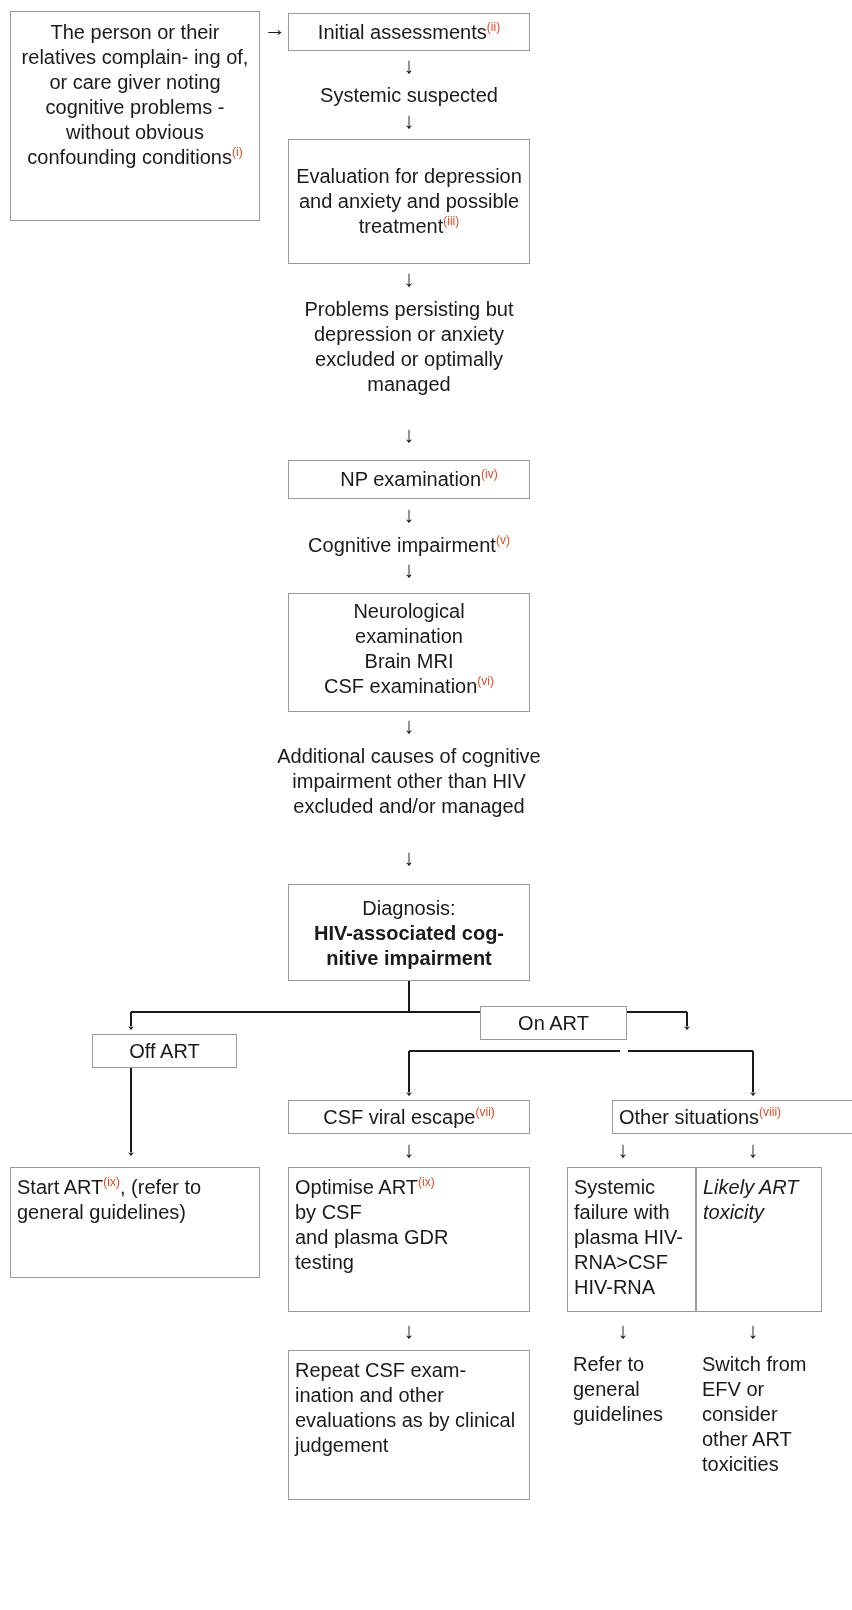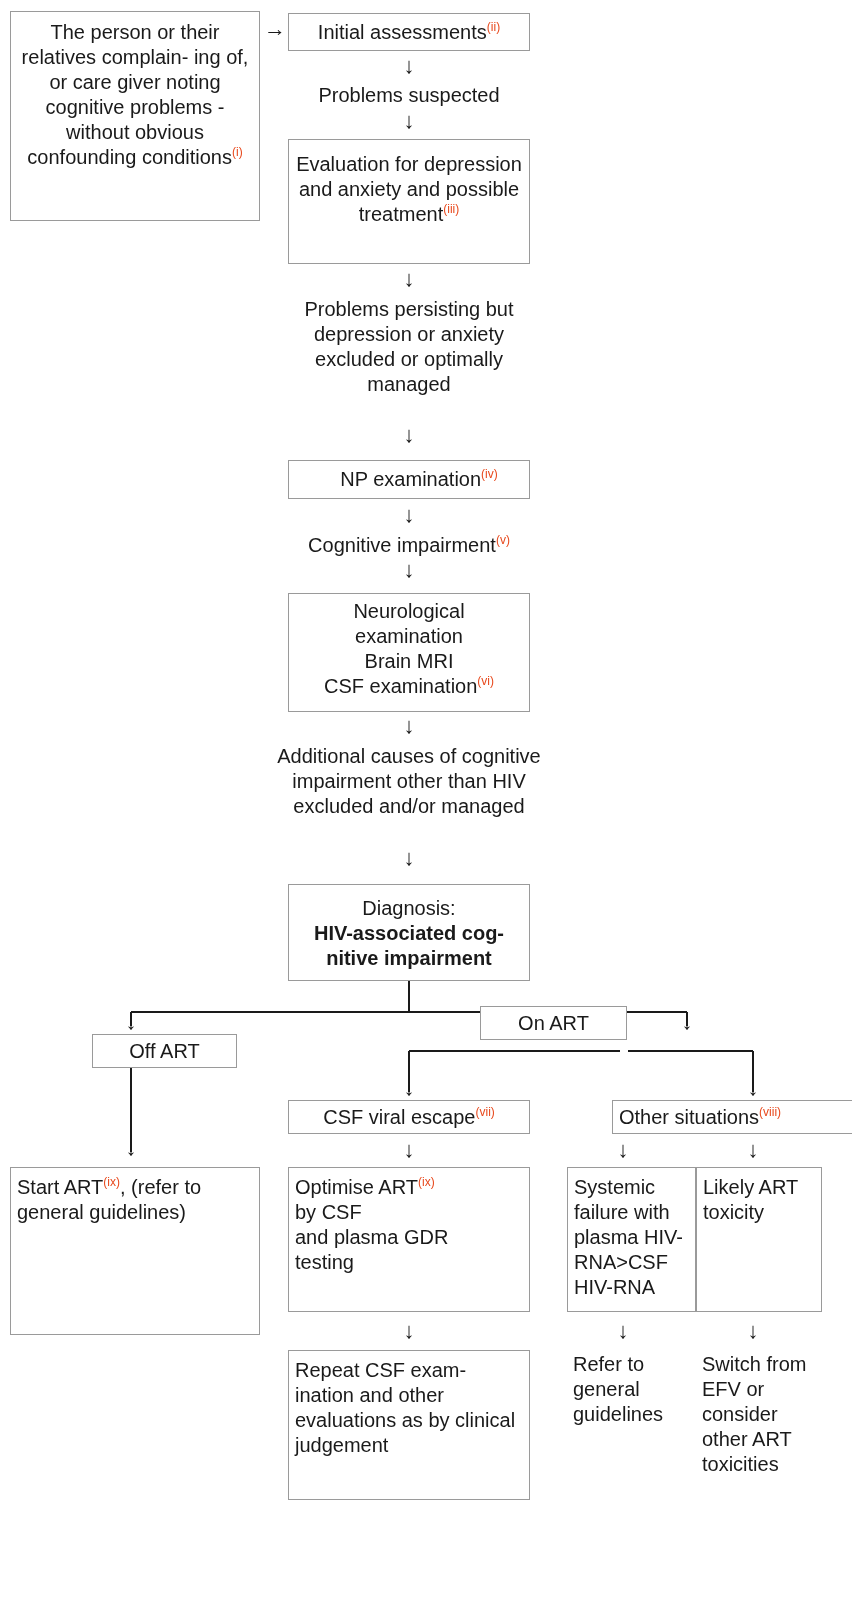--- a/index.html
+++ b/index.html
@@ -79,26 +79,26 @@
 
   <div class="arrow" style="left:262px; top:18px; width:26px;"><span>→</span></div>
 
   <div class="box center vcenter" style="left:288px; top:13px; width:242px; height:38px;">
     <div class="inner"><span>Initial assessments</span><sup class="rn">(ii)</sup></div>
   </div>
 
   <div class="arrow" style="left:288px; top:55px; width:242px;"><span>↓</span></div>
 
   <div class="plain center" style="left:288px; top:83px; width:242px;">
-    <span>Problems suspected</span>
+    <span>Systemic suspected</span>
   </div>
 
   <div class="arrow" style="left:288px; top:110px; width:242px;"><span>↓</span></div>
 
-  <div class="box center" style="left:288px; top:139px; width:242px; height:125px; padding-top:12px;">
+  <div class="box center" style="left:288px; top:139px; width:242px; height:125px; padding-top:24px;">
     <div class="inner"><span>Evaluation for depression and anxiety and possible treatment</span><sup class="rn">(iii)</sup></div>
   </div>
 
   <div class="arrow" style="left:288px; top:268px; width:242px;"><span>↓</span></div>
 
   <div class="plain center" style="left:274px; top:297px; width:270px;">
     <span>Problems persisting but depression or anxiety excluded or optimally managed</span>
   </div>
 
   <div class="arrow" style="left:288px; top:424px; width:242px;"><span>↓</span></div>
@@ -177,36 +177,36 @@
 
   <div class="box left vcenter" style="left:580px; top:1100px; width:262px; height:34px;margin-left:32px;">
     <div class="inner"><span>Other situations</span><sup class="rn">(viii)</sup></div>
   </div>
 
   <div class="arrow" style="left:389px; top:1139px; width:40px;"><span>↓</span></div>
 
   <div class="arrow" style="left:603px; top:1139px; width:40px;"><span>↓</span></div>
   <div class="arrow" style="left:733px; top:1139px; width:40px;"><span>↓</span></div>
 
-  <div class="box left" style="left:10px; top:1167px; width:250px; height:168px; padding-top:7px;">
+  <div class="box left" style="left:10px; top:1167px; width:250px; height:111px; padding-top:7px;">
     <div class="inner"><span>Start ART</span><sup class="rn">(ix)</sup><span>, (refer to general guidelines)</span></div>
   </div>
 
   <div class="box left" style="left:288px; top:1167px; width:242px; height:145px; padding-top:7px;">
     <div class="inner"><span>Optimise ART</span><sup class="rn">(ix)</sup></div>
     <div class="inner">by CSF</div>
     <div class="inner">and plasma GDR</div>
     <div class="inner">testing</div>
   </div>
 
   <div class="box left" style="left:567px; top:1167px; width:129px; height:145px; padding-top:7px;">
     <div class="inner">Systemic failure with plasma HIV-RNA&gt;CSF HIV-RNA</div>
   </div>
 
-  <div class="box left" style="left:696px; top:1167px; width:126px; height:145px; padding-top:7px;">
+  <div class="box left" style="left:696px; top:1167px; width:126px; height:145px; padding-top:7px;font-style:italic;">
     <div class="inner">Likely ART toxicity</div>
   </div>
 
   <div class="arrow" style="left:389px; top:1320px; width:40px;"><span>↓</span></div>
   <div class="arrow" style="left:603px; top:1320px; width:40px;"><span>↓</span></div>
   <div class="arrow" style="left:733px; top:1320px; width:40px;"><span>↓</span></div>
 
   <div class="box left" style="left:288px; top:1350px; width:242px; height:150px; padding-top:7px;">
     <div class="inner">Repeat CSF exam- ination and other evaluations as by clinical judgement</div>
   </div>

